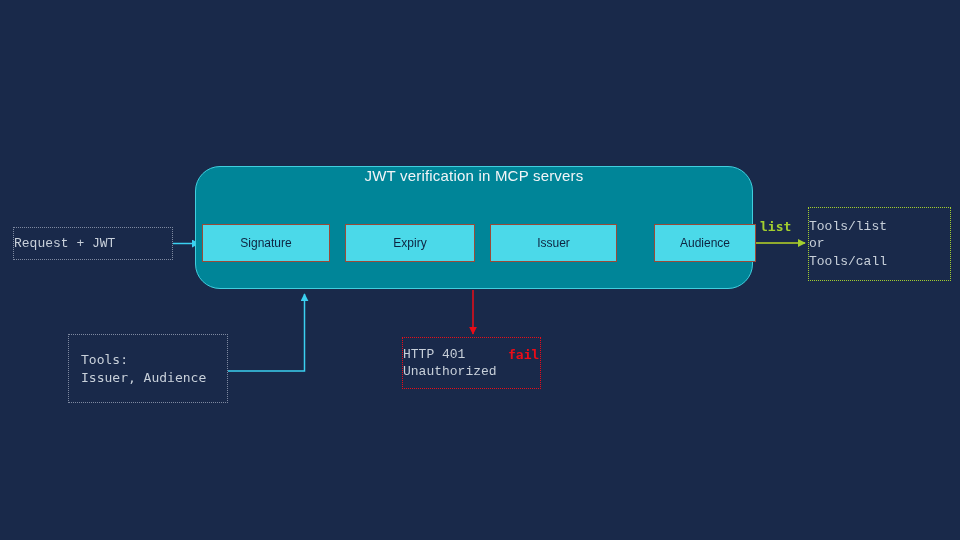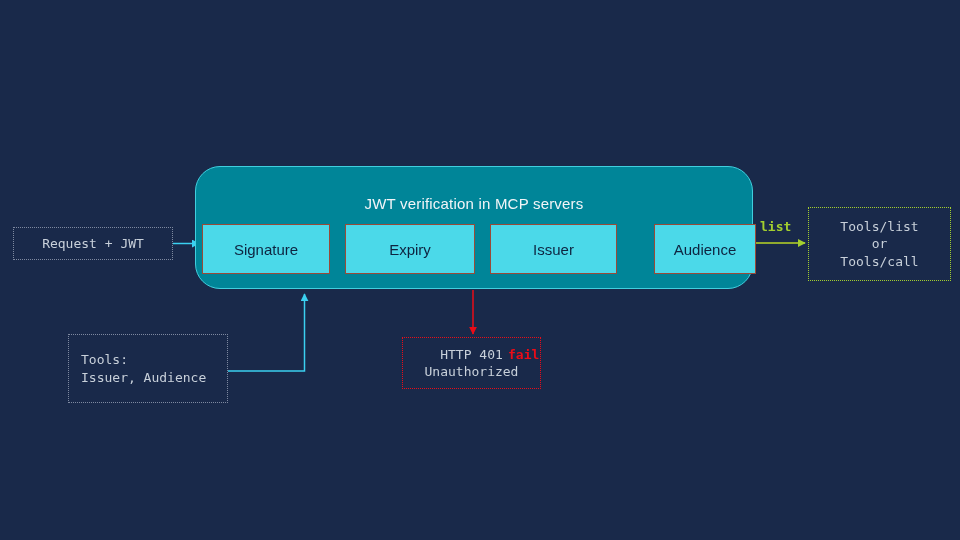--- a/index.html
+++ b/index.html
@@ -13,50 +13,50 @@
   .arrows { position: absolute; left: 0; top: 0; width: 960px; height: 540px; pointer-events: none; }
 
   .container {
     position: absolute; left: 195px; top: 166px; width: 558px; height: 123px;
     background: var(--container-fill, #008598);
     border: 1.5px solid var(--container-border, #41cede);
     border-radius: 25px;
     box-sizing: border-box;
   }
   .container-title {
-    margin-top: 28px; text-align: center;
+    margin-top: 0; text-align: center;
     color: var(--title-text, #f2f5f8);
     font-size: 15px; letter-spacing: .2px;
   }
 
   .step {
-    position: absolute; top: 224px; height: 50px;
+    position: absolute; top: 224px; height: 38px;
     background: var(--step-fill, #4bd9e9);
     border: 1px solid var(--step-border, #9a4a38);
     box-sizing: border-box;
     display: flex; align-items: center; justify-content: center;
     color: var(--step-text, #0e2440);
-    font-size: 15px;
+    font-size: 12px;
   }
   .step-signature { left: 202px; width: 128px; }
   .step-expiry    { left: 345px; width: 130px; }
   .step-issuer    { left: 490px; width: 127px; align-items: center; }
   .step-audience  { left: 654px; width: 102px; }
 
   .dashed-box {
     position: absolute; box-sizing: border-box;
     font-family: "DejaVu Sans Mono", "Liberation Mono", monospace;
     font-size: 13px; line-height: 17.5px;
     color: var(--muted-text, #c8d0da);
     display: flex; flex-direction: column; justify-content: center;
   }
   .border-gray  { border: 1.2px dotted var(--muted-border, #7e89a0); }
   .border-green { border: 1.2px dotted var(--pass-green, #a3cf2f); }
   .border-red   { border: 1.2px dotted var(--fail-red, #ea0c18); }
-  .centered { text-align: center; align-items: center; }
+  .centered { text-align: center; align-items: flex-start; font-family: Liberation Mono, monospace; }
 
   .request-box { left: 13px;  top: 227px; width: 160px; height: 33px; }
   .tools-box   { left: 808px; top: 207px; width: 143px; height: 74px; }
   .http401-box { left: 402px; top: 337px; width: 139px; height: 52px; }
   .config-box  { left: 68px;  top: 334px; width: 160px; height: 69px; padding-left: 12px; }
 
   .edge-label {
     position: absolute;
     font-family: "DejaVu Sans Mono", "Liberation Mono", monospace;
     font-size: 13px; font-weight: bold;

